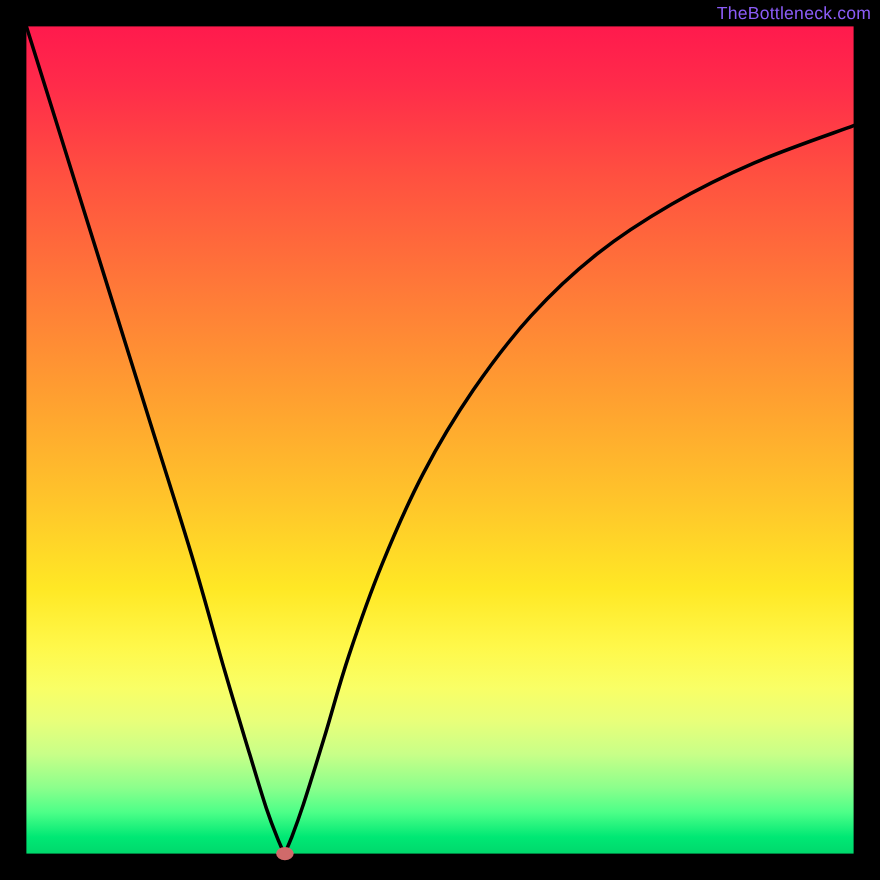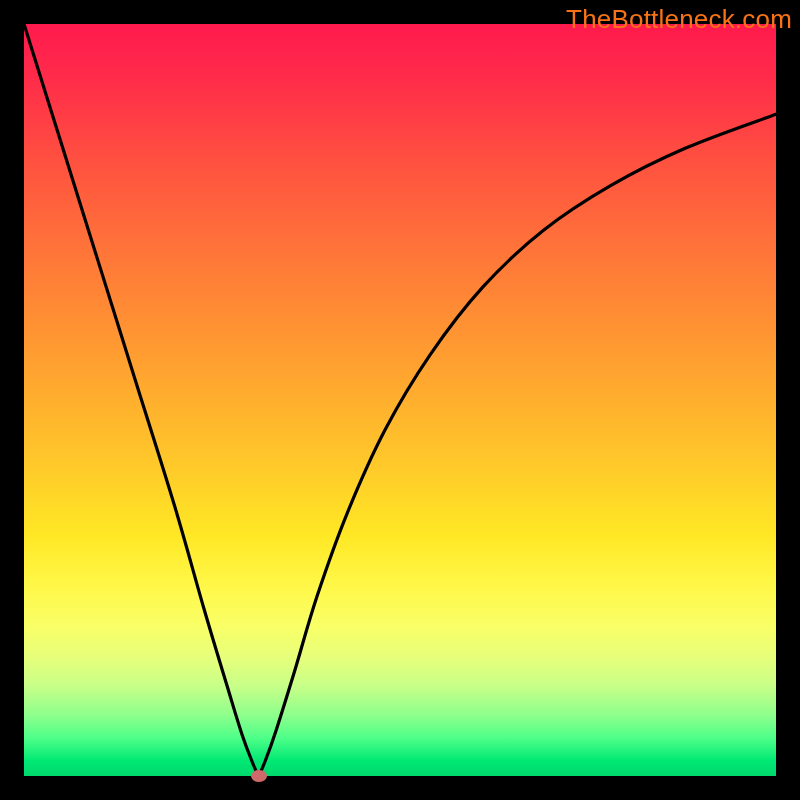--- a/index.html
+++ b/index.html
@@ -40,22 +40,22 @@
       #8cff8c 92%,
       #4dff88 95%,
       #00e874 98%,
       #00d86c 100%
     );
   }
   .watermark {
     position: absolute;
     top: 4px;
     right: 8px;
-    color: #f97316;
-    font-size: 26px;
+    color: #8b5cf6;
+    font-size: 16px;
     font-weight: 500;
     letter-spacing: 0.2px;
     user-select: none;
   }
   svg.curve {
     position: absolute;
     left: 0;
     top: 0;
     width: 752px;
     height: 752px;

